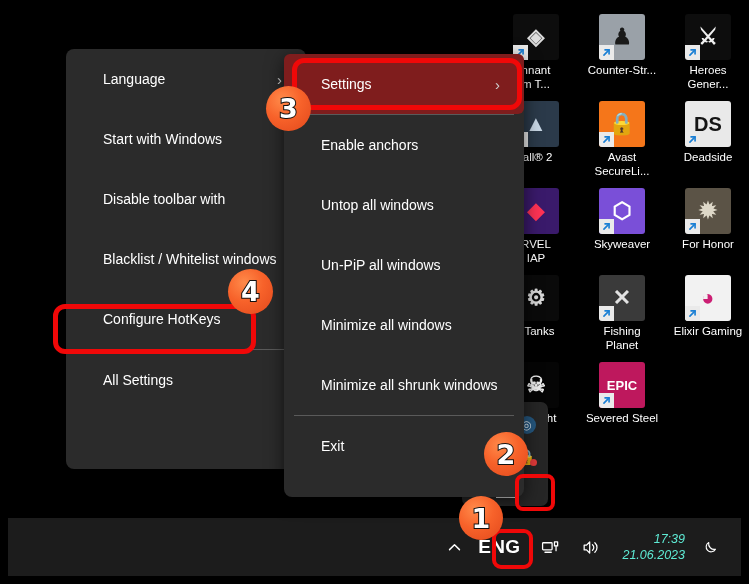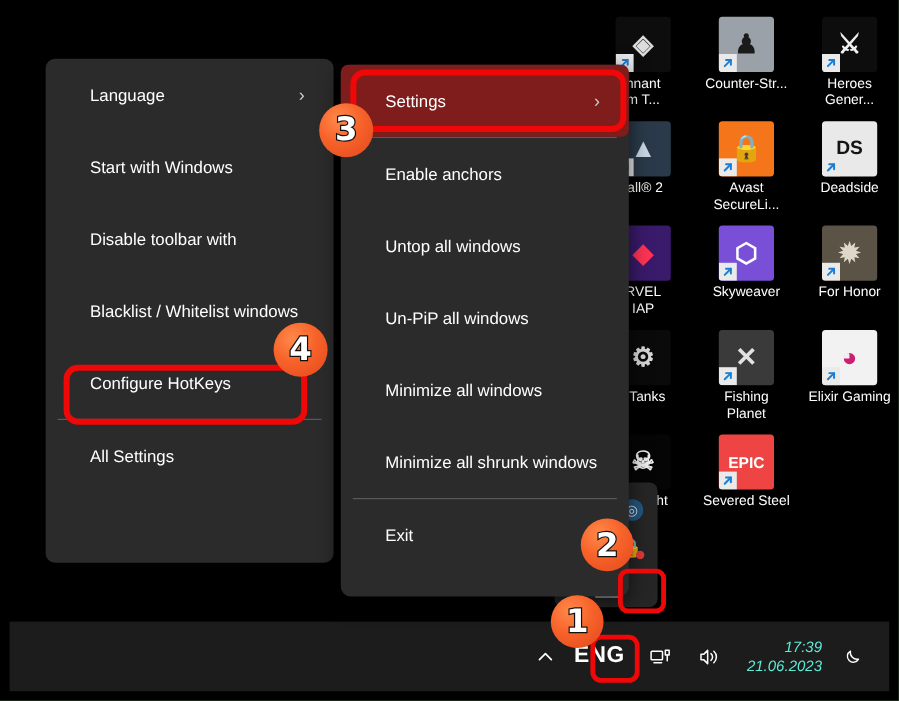--- a/index.html
+++ b/index.html
@@ -141,21 +141,21 @@
     display: flex; align-items: center; justify-content: center;
   }
 
   
   .menu {
     position: absolute;
     background: #2b2b2b;
     border-radius: 8px;
     box-shadow: 0 4px 18px rgba(0,0,0,.6);
   }
-  .menu.left  { left: 34px;  top: 45px;  width: 240px; height: 420px; }
+  .menu.left  { left: 62px;  top: 45px;  width: 240px; height: 420px; }
   .menu.right { left: 280px; top: 50px;  width: 240px; height: 443px; }
 
   .mitem {
     position: relative;
     height: 60px;
     display: flex;
     align-items: center;
     padding: 0 18px 0 37px;
     color: #ffffff;
     font-size: 14px;
@@ -270,21 +270,21 @@
               <svg viewBox="0 0 12 12" fill="none" stroke="#1a7fd4" stroke-width="1.8" stroke-linecap="round" stroke-linejoin="round">
                 <path d="M3.2 8.8L8.8 3.2"></path>
                 <polyline points="4.4,3.2 8.8,3.2 8.8,7.6"></polyline>
               </svg>
             </div>
           </div>
           <div class="label">Avast<br>SecureLi...</div>
         </div>
         <div class="dicon">
           <div class="art" style="background: rgb(233, 233, 233); color: rgb(20, 20, 20);">
-            <div class="glyph" style="font-size: 16px;">DS</div>
+            <div class="glyph" style="font-size: 20px;">DS</div>
             <div class="shortcut-badge">
               <svg viewBox="0 0 12 12" fill="none" stroke="#1a7fd4" stroke-width="1.8" stroke-linecap="round" stroke-linejoin="round">
                 <path d="M3.2 8.8L8.8 3.2"></path>
                 <polyline points="4.4,3.2 8.8,3.2 8.8,7.6"></polyline>
               </svg>
             </div>
           </div>
           <div class="label">Deadside</div>
         </div>
         <div class="dicon">
@@ -347,21 +347,21 @@
           </div>
           <div class="label">Elixir Gaming</div>
         </div>
         <div class="dicon">
           <div class="art" style="background: rgb(5, 5, 5); color: rgb(237, 237, 237);">
             <div class="glyph">☠</div>
           </div>
           <div class="label">ng Light</div>
         </div>
         <div class="dicon">
-          <div class="art" style="background: #ef4444; color: rgb(255, 255, 255); text-align: center;">
+          <div class="art" style="background: #be185d; color: rgb(255, 255, 255); text-align: center;">
             <div class="glyph" style="font-size: 13px; letter-spacing: 0px;">EPIC</div>
             <div class="shortcut-badge">
               <svg viewBox="0 0 12 12" fill="none" stroke="#1a7fd4" stroke-width="1.8" stroke-linecap="round" stroke-linejoin="round">
                 <path d="M3.2 8.8L8.8 3.2"></path>
                 <polyline points="4.4,3.2 8.8,3.2 8.8,7.6"></polyline>
               </svg>
             </div>
           </div>
           <div class="label">Severed Steel</div>
         </div>

